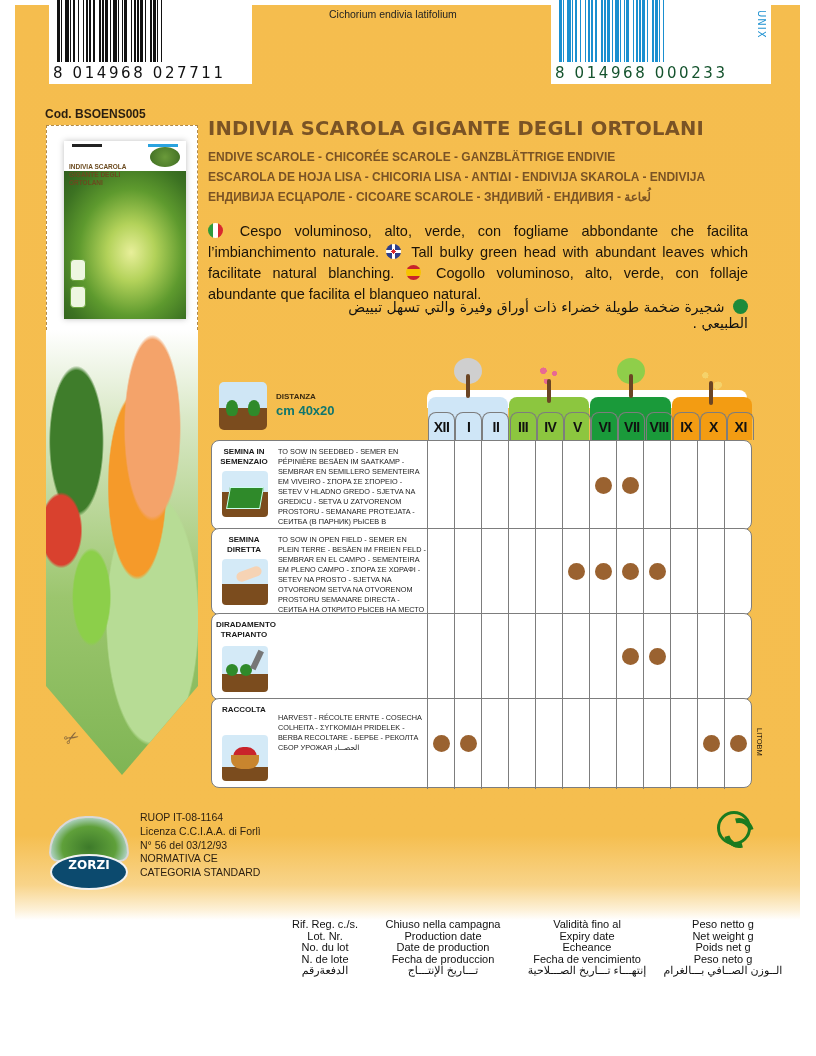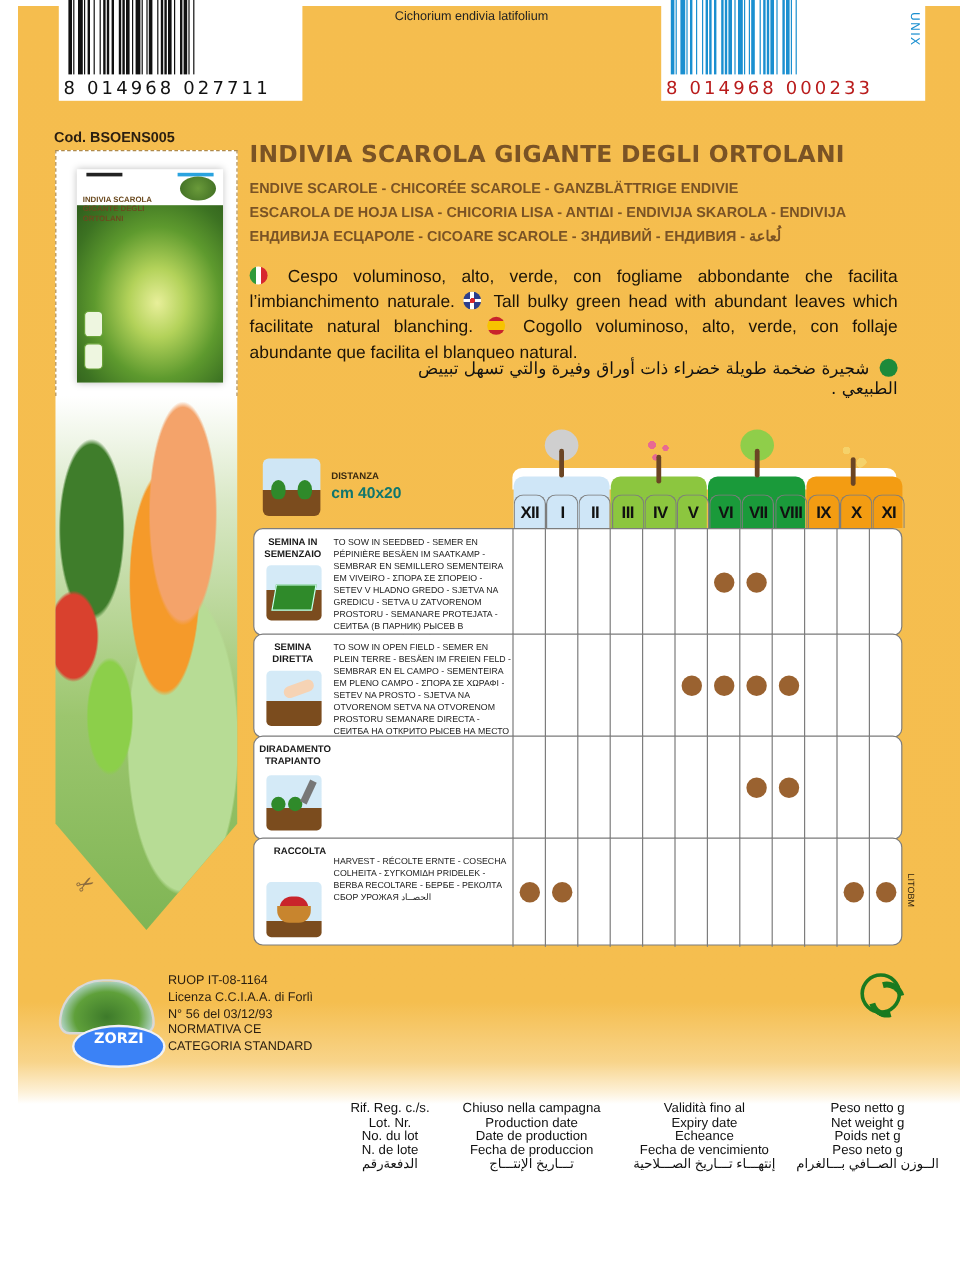--- a/index.html
+++ b/index.html
@@ -12,21 +12,21 @@
   }
 
   
   .barcode { position: absolute; background: #fff; }
   .barcode .bars { position: absolute; left: 8px; right: 8px; top: 0; height: 62px; display: flex; align-items: stretch; }
   .barcode .bars span { display: block; height: 100%; }
   .barcode .digits { position: absolute; left: 4px; bottom: 2px; font-family: "DejaVu Sans", sans-serif; font-size: 15px; letter-spacing: 2.6px; white-space: nowrap; background: transparent; }
   #bc1 { left: 49px; top: 0; width: 203px; height: 84px; }
   #bc1 .digits { color: #111; }
   #bc2 { left: 551px; top: 0; width: 220px; height: 84px; }
-  #bc2 .digits { color: #b91c1c; }
+  #bc2 .digits { color: #14532d; }
   .unix { position: absolute; right: 4px; top: 10px; writing-mode: vertical-rl; font-size: 10px; color: #1a8fd0; letter-spacing: 1px; }
 
   .species { position: absolute; left: 329px; top: 8px; font-size: 10.5px; color: #222; font-family: "Liberation Sans", sans-serif; }
   .code { position: absolute; left: 45px; top: 107px; font-size: 12px; font-weight: bold; color: #2a1e10; font-family: "Liberation Sans", sans-serif; }
 
   
   .ribbon { position: absolute; left: 46px; top: 125px; width: 152px; height: 650px; }
   .ribbon-top { position: absolute; left: 0; top: 0; width: 152px; height: 205px; background: #ffffff; border: 1px dashed #b08a4a; border-bottom: none; }
   .mini-pack { position: absolute; left: 17px; top: 15px; width: 122px; height: 178px; background: #fff; box-shadow: 0 0 6px rgba(0,0,0,0.25); overflow: hidden; }
   .mini-pack .mp-img { position: absolute; left: 0; top: 30px; width: 122px; height: 148px;
@@ -84,21 +84,21 @@
     background: linear-gradient(to bottom, #d4eaf7 0 55%, #7b4c1e 55%); }
   .cells { position: absolute; left: 215px; top: -1.5px; bottom: -1.5px; right: 0; display: flex; }
   .cell { width: 27.2px; height: 100%; border-left: 1.5px solid #7d7d7d; position: relative; }
   .dot { position: absolute; left: 50%; top: 50%; width: 17px; height: 17px; margin: -8.5px 0 0 -8.5px; border-radius: 50%; background: #9a6230; }
 
   .litobm { position: absolute; left: 755px; top: 728px; writing-mode: vertical-rl; font-size: 7.5px; color: #2a1e10; font-family: "Liberation Sans", sans-serif; }
 
   
   .zorzi { position: absolute; left: 45px; top: 812px; width: 88px; height: 66px; }
   .zorzi .dome { position: absolute; left: 4px; top: 4px; width: 80px; height: 46px; border-radius: 40px 40px 10px 10px; background: radial-gradient(ellipse at 50% 70%, #3d7a2a, #5fa03a 50%, #c9e3f0 80%); border: 2px solid #d8d8d8; }
-  .zorzi .badge { position: absolute; left: 15px; top: 42px; width: 78px; height: 36px; border-radius: 50%; background: #3b82f6; border: 2px solid #f2f2f2; color: #fff; font-weight: bold; font-size: 12px; text-align: center; line-height: 18px; font-family: "DejaVu Sans", sans-serif; }
+  .zorzi .badge { position: absolute; left: 5px; top: 42px; width: 78px; height: 36px; border-radius: 50%; background: #0c4a6e; border: 2px solid #f2f2f2; color: #fff; font-weight: bold; font-size: 12px; text-align: center; line-height: 18px; font-family: "DejaVu Sans", sans-serif; }
   .legal { position: absolute; left: 140px; top: 811px; font-size: 10.5px; line-height: 13.8px; color: #2a1e10; font-family: "Liberation Sans", sans-serif; }
   .green-dot { position: absolute; left: 717px; top: 811px; width: 34px; height: 34px; border-radius: 50%; border: 3px solid #1a7a1f; background: #f5be4f; }
   .green-dot::before { content: ""; position: absolute; left: 4px; top: 4px; width: 20px; height: 20px; border-radius: 50%; border: 5px solid #1a7a1f; border-right-color: transparent; border-left-color: transparent; transform: rotate(30deg); }
 
   .foot-col { position: absolute; top: 919px; text-align: center; font-size: 11px; line-height: 11.5px; color: #111; font-family: "Liberation Sans", sans-serif; }
   .foot-col div { white-space: nowrap; }
 </style>
 </head>
 <body>
 
@@ -383,21 +383,21 @@
       <div class="cell">
         <div class="dot"></div>
       </div>
       <div class="cell"></div>
       <div class="cell"></div>
       <div class="cell"></div>
     </div>
 </div>
 
 <div class="row" style="top:698px;height:90px">
-  <div class="row-label" style="text-align:center;left:10px">RACCOLTA</div>
+  <div class="row-label" style="text-align:left;left:10px">RACCOLTA</div>
   <div class="row-icon" style="top:36px;background:linear-gradient(to bottom,#d4eaf7 0 70%,#7b4c1e 70%)">
     <div style="position:absolute;left:11px;top:12px;width:24px;height:10px;background:#c9242b;border-radius:12px 12px 0 0"></div>
     <div style="position:absolute;left:9px;top:20px;width:28px;height:14px;background:#c8852e;border-radius:0 0 10px 10px"></div>
   </div>
   <div class="row-text" style="top:14px">HARVEST - RÉCOLTE ERNTE - COSECHA COLHEITA - ΣΥΓΚΟΜΙΔΗ PRIDELEK - BERBA RECOLTARE - БЕРБЕ - РЕКОЛТА СБОР УРОЖАЯ الحصــاد</div>
   <div class="cells">
       <div class="cell">
         <div class="dot"></div>
       </div>
       <div class="cell">

